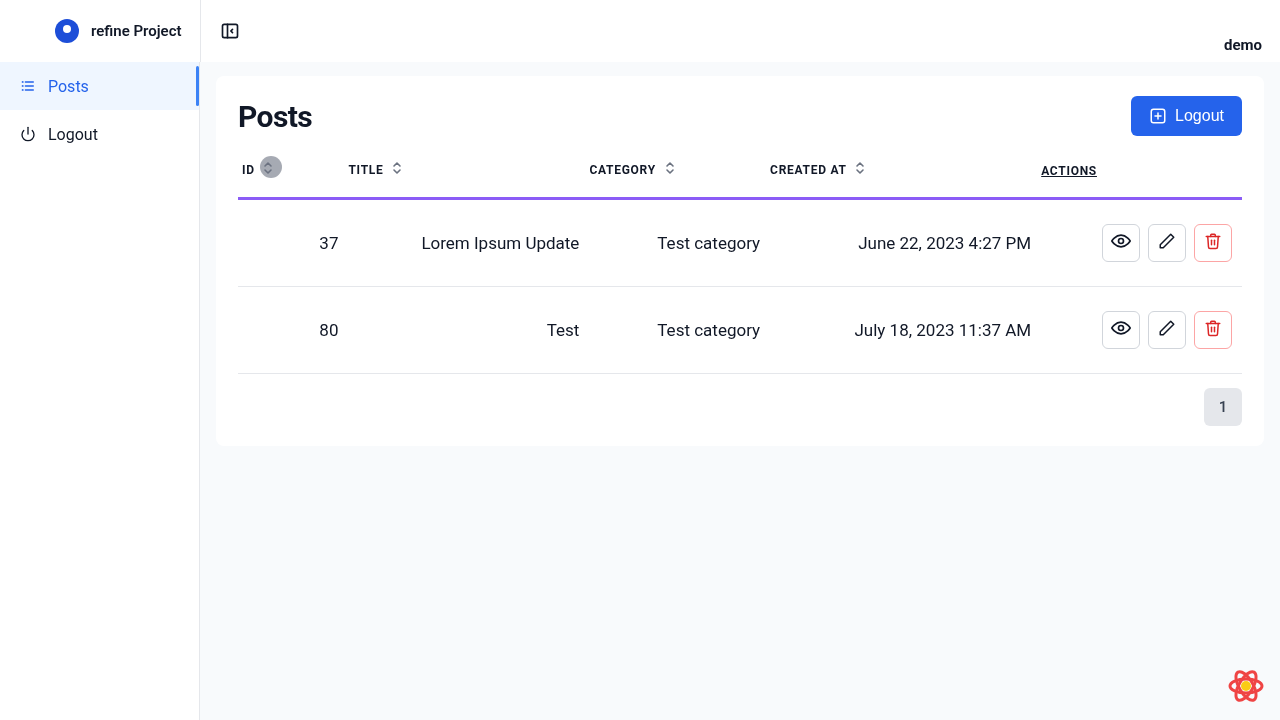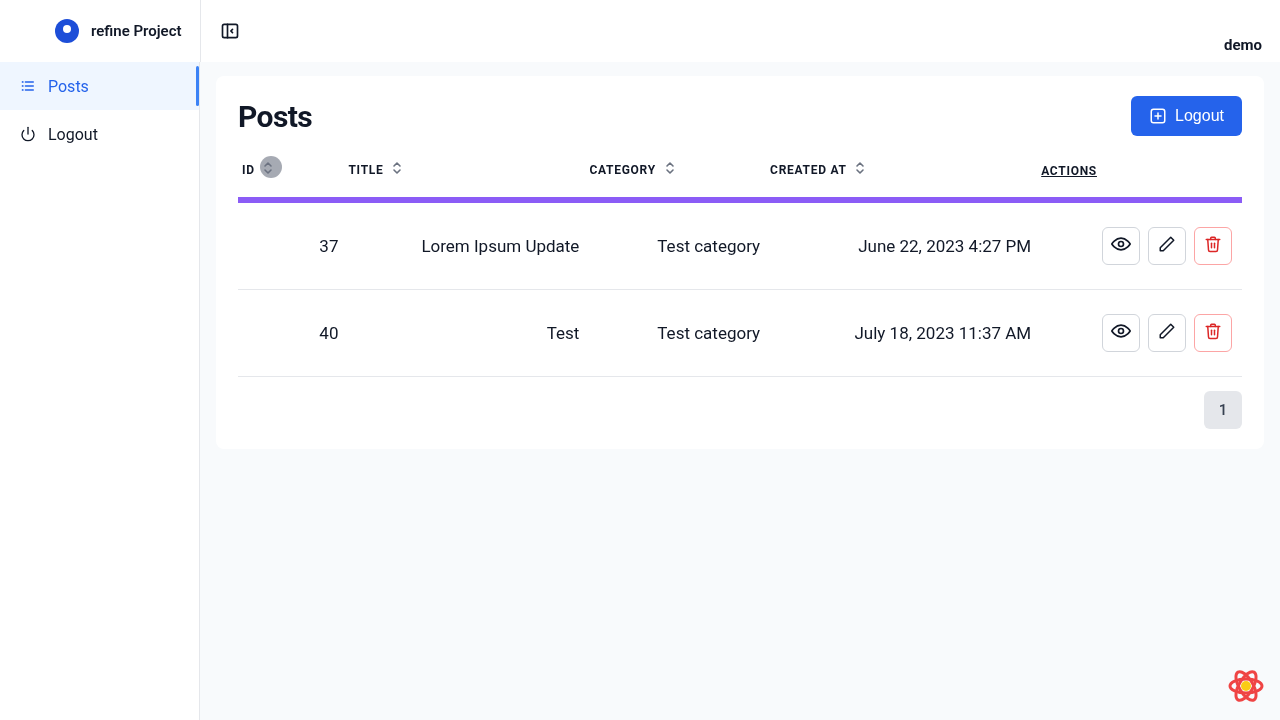--- a/index.html
+++ b/index.html
@@ -63,21 +63,21 @@
     display: inline-flex; align-items: center; gap: 8px;
     background: #2563eb; color: #fff; height: 40px; padding: 0 18px;
     border-radius: 6px; font-size: 16px; font-weight: 500; cursor: pointer; border: none;
   }
 
   
   table { width: 100%; border-collapse: collapse; }
   thead th {
     text-align: left; font-size: 12px; font-weight: 700; letter-spacing: 0.06em;
     color: #111827; text-transform: uppercase; padding: 18px 10px 18px 0;
-    border-bottom: 6px solid #8b5cf6;
+    border-bottom: 3px solid #8b5cf6;
   }
   thead th.actions-col { text-align: left; text-decoration: underline; }
   .sort-icon { display: inline-block; vertical-align: middle; margin-left: 4px; position: relative; top: -1px; }
   tbody td {
     font-size: 17px; color: #111827; padding: 24px 10px 24px 0;
     border-bottom: 1px solid #e5e7eb;
     text-align: right;
   }
   tbody tr:last-child td { border-bottom: 1px solid #e5e7eb; }
   .col-id { width: 110px; padding-left: 4px; }
@@ -244,21 +244,21 @@
                       <path d="M19 6l-1 14a2 2 0 0 1-2 2H8a2 2 0 0 1-2-2L5 6"></path>
                       <path d="M10 11v6"></path>
                       <path d="M14 11v6"></path>
                       <path d="M9 6V4a1 1 0 0 1 1-1h4a1 1 0 0 1 1 1v2"></path>
                     </svg></span>
                 </span>
               </div>
             </td>
           </tr>
           <tr>
-            <td class="col-id">40</td>
+            <td class="col-id">80</td>
             <td class="col-title">Test</td>
             <td class="col-category">Test category</td>
             <td class="col-created">July 18, 2023 11:37 AM</td>
             <td class="col-actions">
               <div class="row-actions">
                 <span class="icon-btn">
                   <span><svg width="20" height="20" viewBox="0 0 24 24" fill="none" stroke-width="2" stroke-linecap="round" stroke-linejoin="round">
                       <path d="M1 12s4-7 11-7 11 7 11 7-4 7-11 7S1 12 1 12z"></path>
                       <circle cx="12" cy="12" r="3"></circle>
                     </svg></span>

